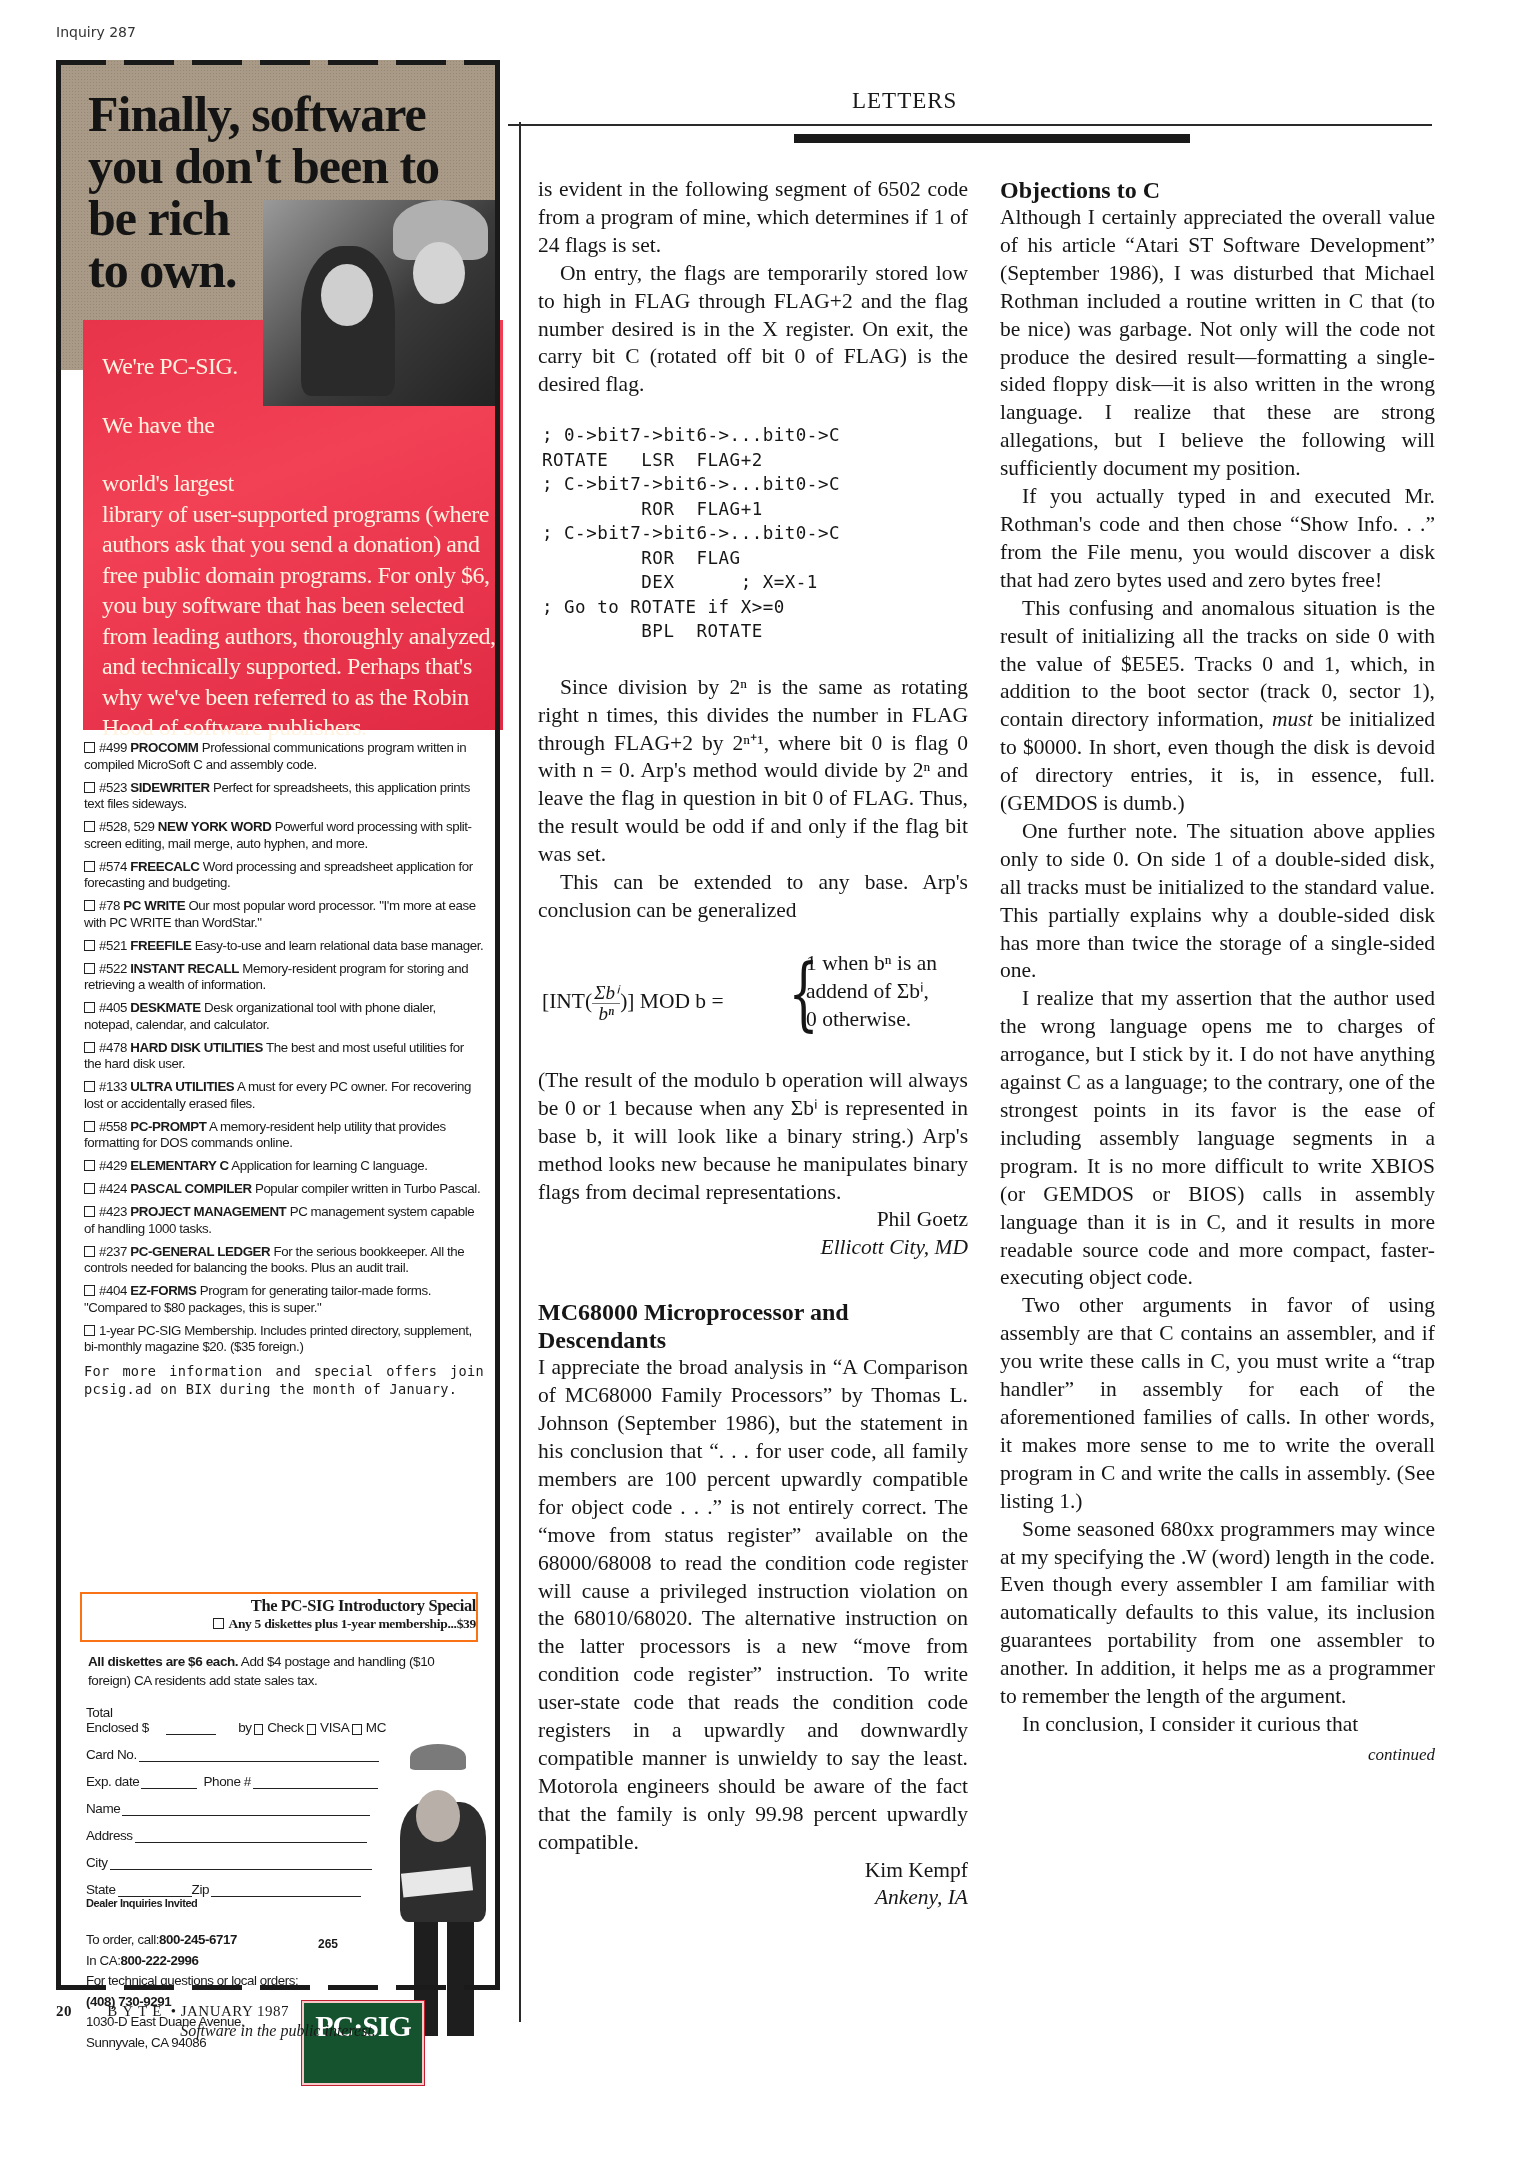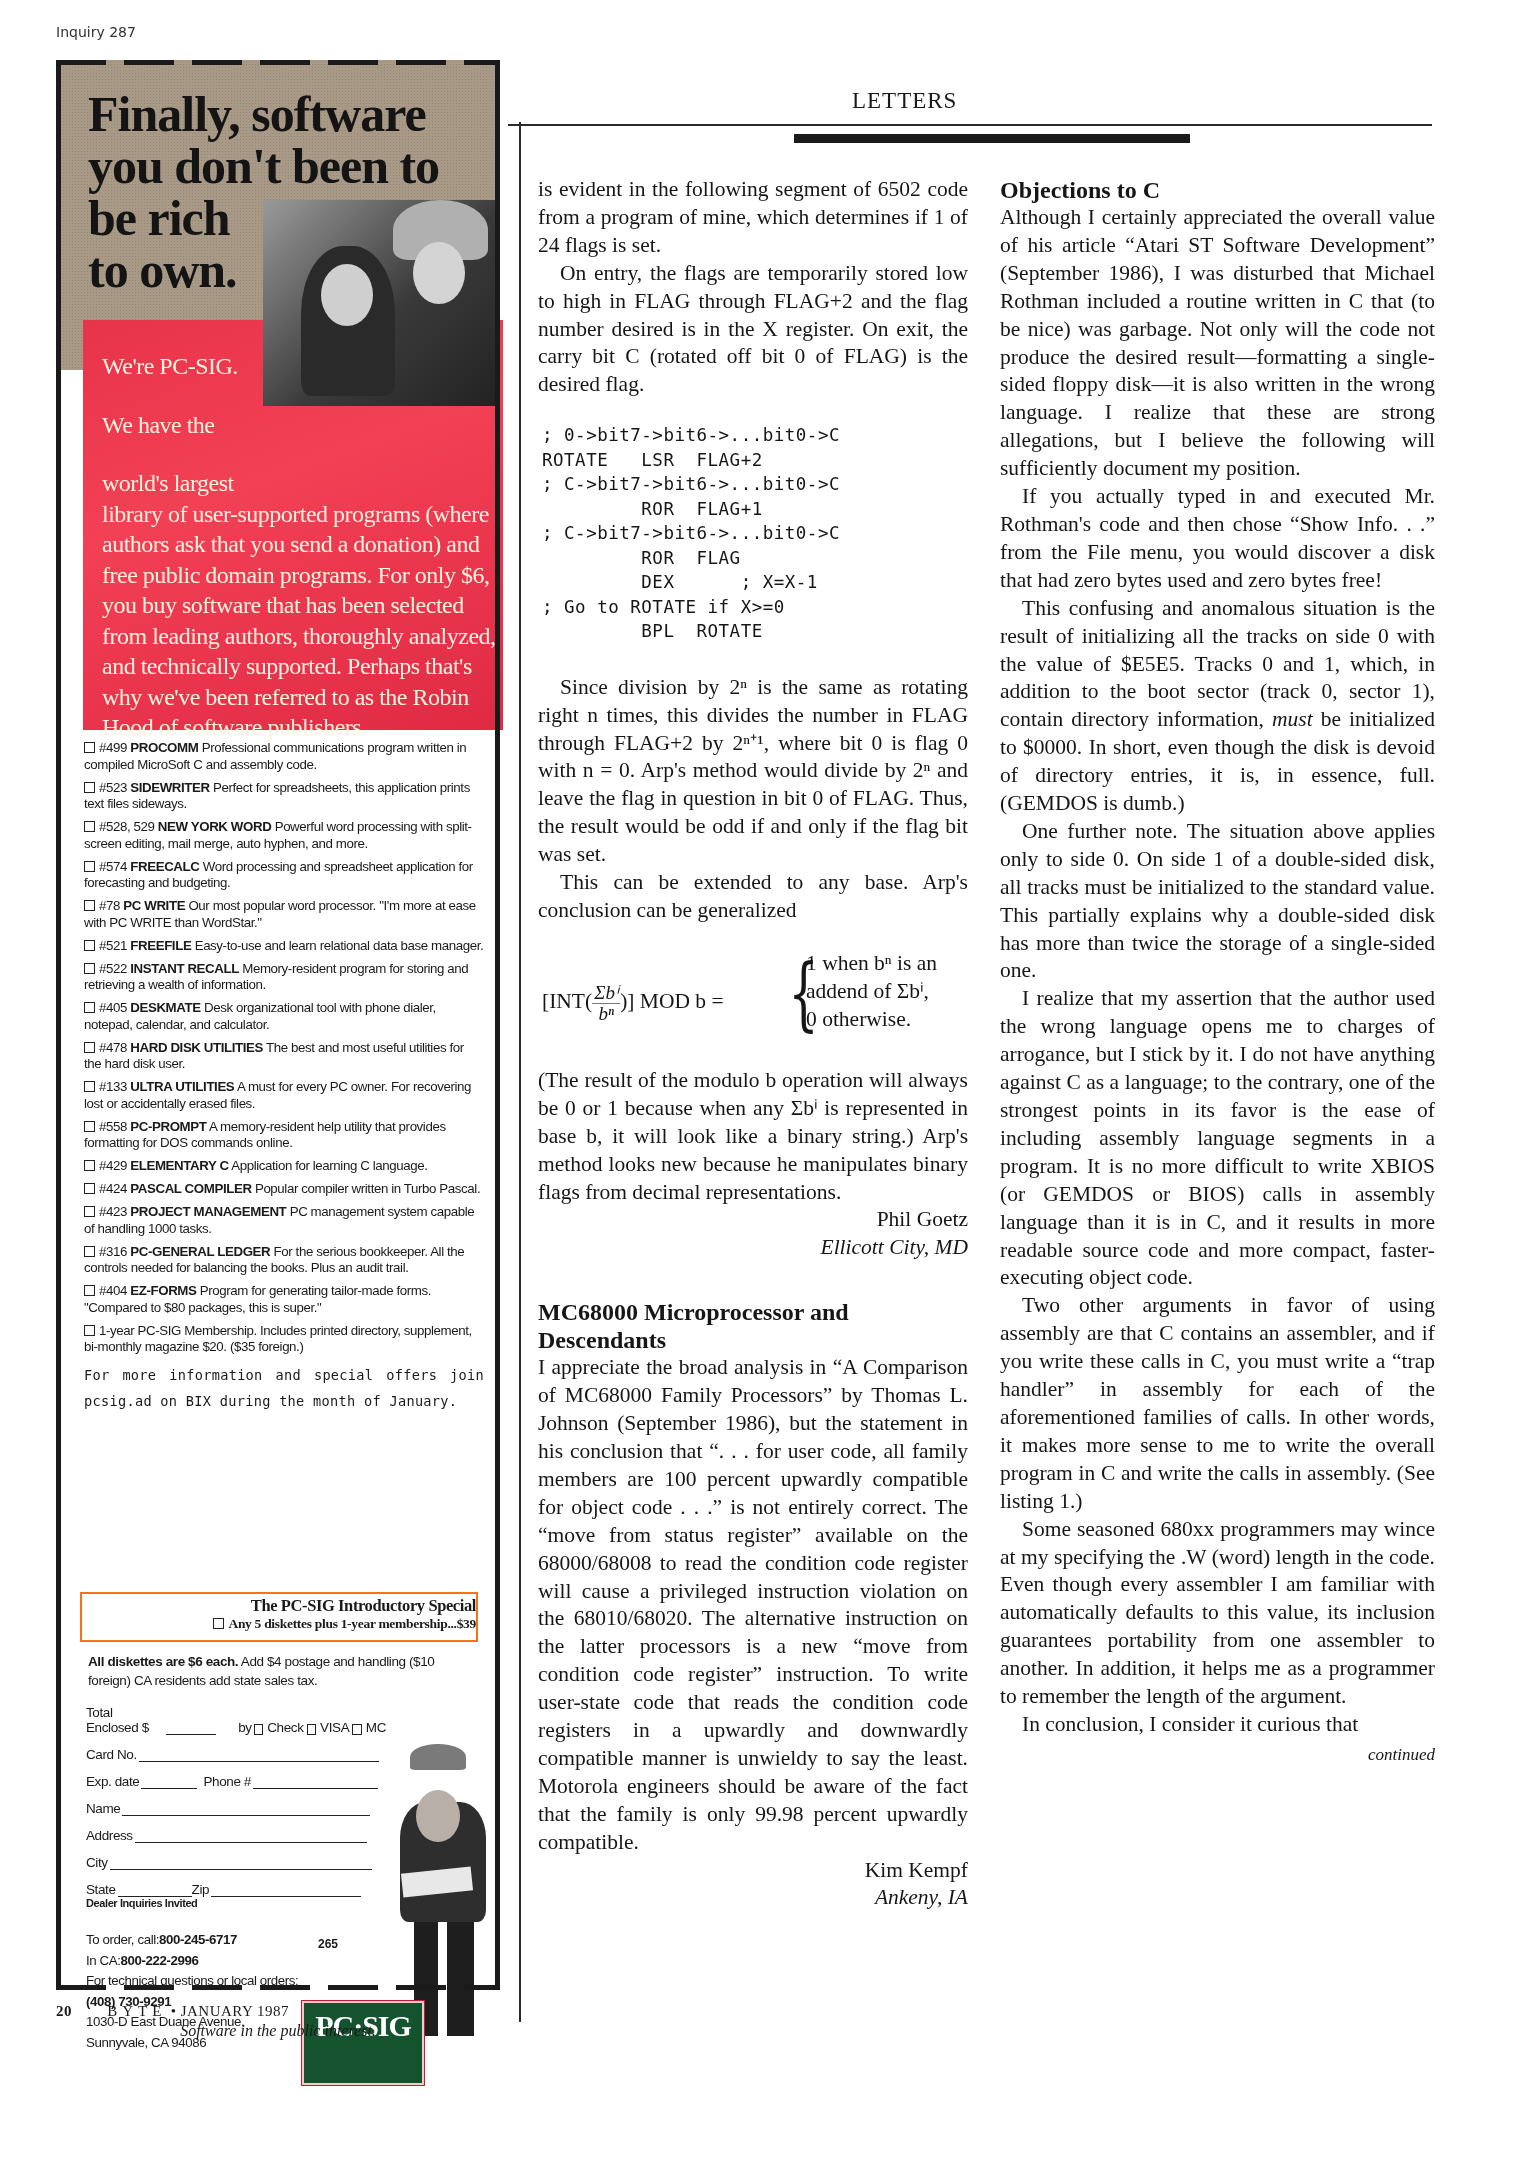--- a/index.html
+++ b/index.html
@@ -21,21 +21,21 @@
   .photo .hat { position:absolute; left:130px; top:0px; width:95px; height:60px; border-radius:60% 60% 20% 20%; background:#b0b0b0; transform: rotate(-12px); }
   .red-box { position: absolute; left: 27px; top: 260px; width: 420px; height: 410px; background: linear-gradient(160deg,#e8344a,#f24055 40%,#e02a44); }
   .red-text { position: absolute; left: 46px; top: 263px; width: 395px; font-family: "Liberation Serif", serif; font-size: 24px; line-height: 30.5px; color: #fff3e0; letter-spacing: -0.5px; }
   .red-text .short { display:block; width: 160px; margin-top: 28px; }
 
   .offers { position: absolute; left: 28px; top: 680px; width: 400px; font-family: "Liberation Sans", sans-serif; font-size: 13.3px; line-height: 16.5px; color: #1a1a1a; letter-spacing: -0.4px; }
   .offer { margin-bottom: 6.5px; }
   .cb { display:inline-block; width: 9px; height: 9px; border: 1.3px solid #222; margin-right: 4px; vertical-align: -1px; }
   .offer b { font-weight: bold; }
   .membership { margin-top: 2px; }
-  .bix { font-family: "DejaVu Sans Mono", monospace; font-size: 13.6px; line-height: 26px; letter-spacing: 0.3px; text-align: justify; }
+  .bix { font-family: "DejaVu Sans Mono", monospace; font-size: 13.6px; line-height: 18px; letter-spacing: 0.3px; text-align: justify; }
 
   .special { position: absolute; left: 24px; top: 1532px; width: 394px; height: 46px; border: 2px solid #f97316; text-align: right; font-family: Liberation Serif, serif; }
   .special .t1 { font-weight: bold; font-size: 16.5px; margin-top: 2px; letter-spacing: -0.4px; }
   .special .t2 { font-weight: bold; font-size: 13.5px; letter-spacing: -0.3px; }
 
   .pricing { position: absolute; left: 32px; top: 1592px; width: 390px; font-family: "Liberation Sans", sans-serif; font-size: 13.5px; line-height: 19px; letter-spacing: -0.4px; }
   .form { position: absolute; left: 30px; top: 1648px; width: 300px; font-family: "Liberation Sans", sans-serif; font-size: 13.5px; letter-spacing: -0.4px; }
   .frow { height: 27px; display: flex; align-items: flex-end; }
   .line { display:inline-block; border-bottom: 1.5px solid #222; height: 12px; margin-left: 2px; }
   .dealer { font-weight: bold; font-size: 11px; margin-top: 0px; }
@@ -116,21 +116,21 @@
       <div class="offer"><span class="cb"></span><span>#78</span> <b>PC WRITE</b> <span>Our most popular word processor. "I'm more at ease with PC WRITE than WordStar."</span></div>
       <div class="offer"><span class="cb"></span><span>#521</span> <b>FREEFILE</b> <span>Easy-to-use and learn relational data base manager.</span></div>
       <div class="offer"><span class="cb"></span><span>#522</span> <b>INSTANT RECALL</b> <span>Memory-resident program for storing and retrieving a wealth of information.</span></div>
       <div class="offer"><span class="cb"></span><span>#405</span> <b>DESKMATE</b> <span>Desk organizational tool with phone dialer, notepad, calendar, and calculator.</span></div>
       <div class="offer"><span class="cb"></span><span>#478</span> <b>HARD DISK UTILITIES</b> <span>The best and most useful utilities for the hard disk user.</span></div>
       <div class="offer"><span class="cb"></span><span>#133</span> <b>ULTRA UTILITIES</b> <span>A must for every PC owner. For recovering lost or accidentally erased files.</span></div>
       <div class="offer"><span class="cb"></span><span>#558</span> <b>PC-PROMPT</b> <span>A memory-resident help utility that provides formatting for DOS commands online.</span></div>
       <div class="offer"><span class="cb"></span><span>#429</span> <b>ELEMENTARY C</b> <span>Application for learning C language.</span></div>
       <div class="offer"><span class="cb"></span><span>#424</span> <b>PASCAL COMPILER</b> <span>Popular compiler written in Turbo Pascal.</span></div>
       <div class="offer"><span class="cb"></span><span>#423</span> <b>PROJECT MANAGEMENT</b> <span>PC management system capable of handling 1000 tasks.</span></div>
-      <div class="offer"><span class="cb"></span><span>#316</span> <b>PC-GENERAL LEDGER</b> <span>For the serious bookkeeper. All the controls needed for balancing the books. Plus an audit trail.</span></div>
+      <div class="offer"><span class="cb"></span><span>#237</span> <b>PC-GENERAL LEDGER</b> <span>For the serious bookkeeper. All the controls needed for balancing the books. Plus an audit trail.</span></div>
       <div class="offer"><span class="cb"></span><span>#404</span> <b>EZ-FORMS</b> <span>Program for generating tailor-made forms. "Compared to $80 packages, this is super."</span></div>
       <div class="offer membership"><span class="cb"></span><span>1-year PC-SIG Membership. Includes printed directory, supplement, bi-monthly magazine $20. ($35 foreign.)</span></div>
       <div class="bix">For more information and special offers join pcsig.ad on BIX during the month of January.</div>
     </div>
 
   <div class="special">
     <div class="t1">The PC-SIG Introductory Special</div>
     <div class="t2"><span class="cb"></span><span>Any 5 diskettes plus 1-year membership...$39</span></div>
   </div>
 

